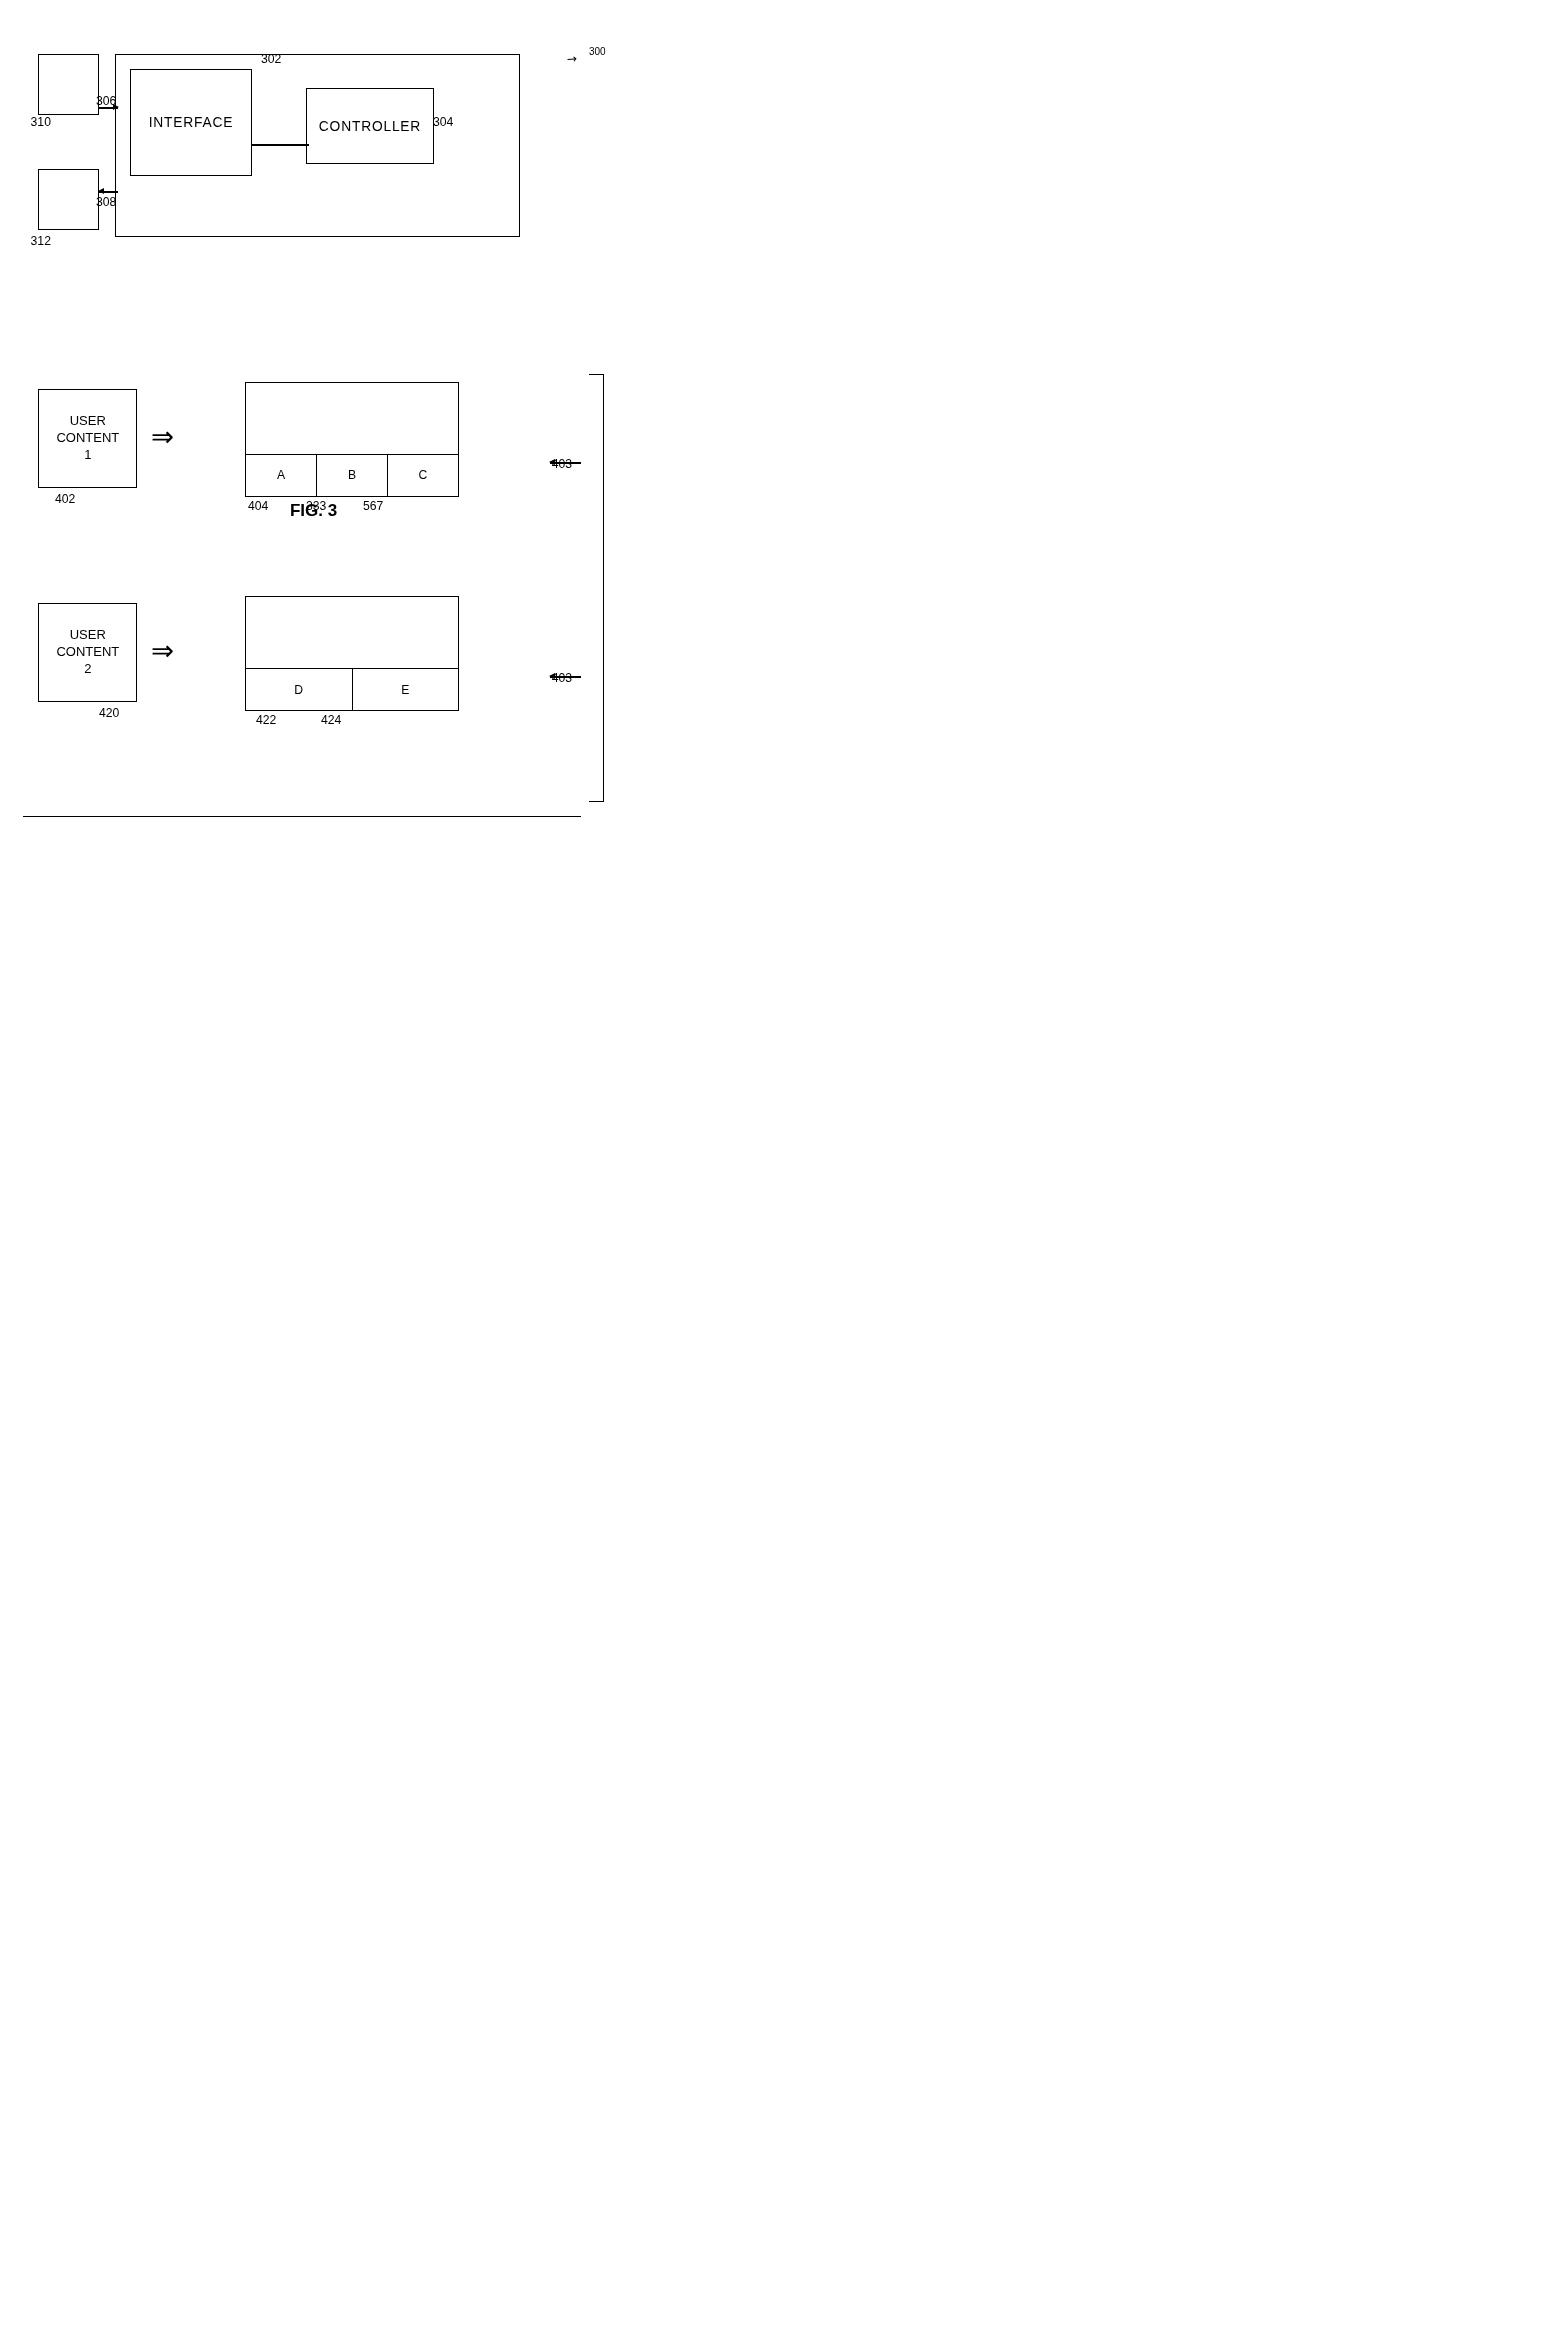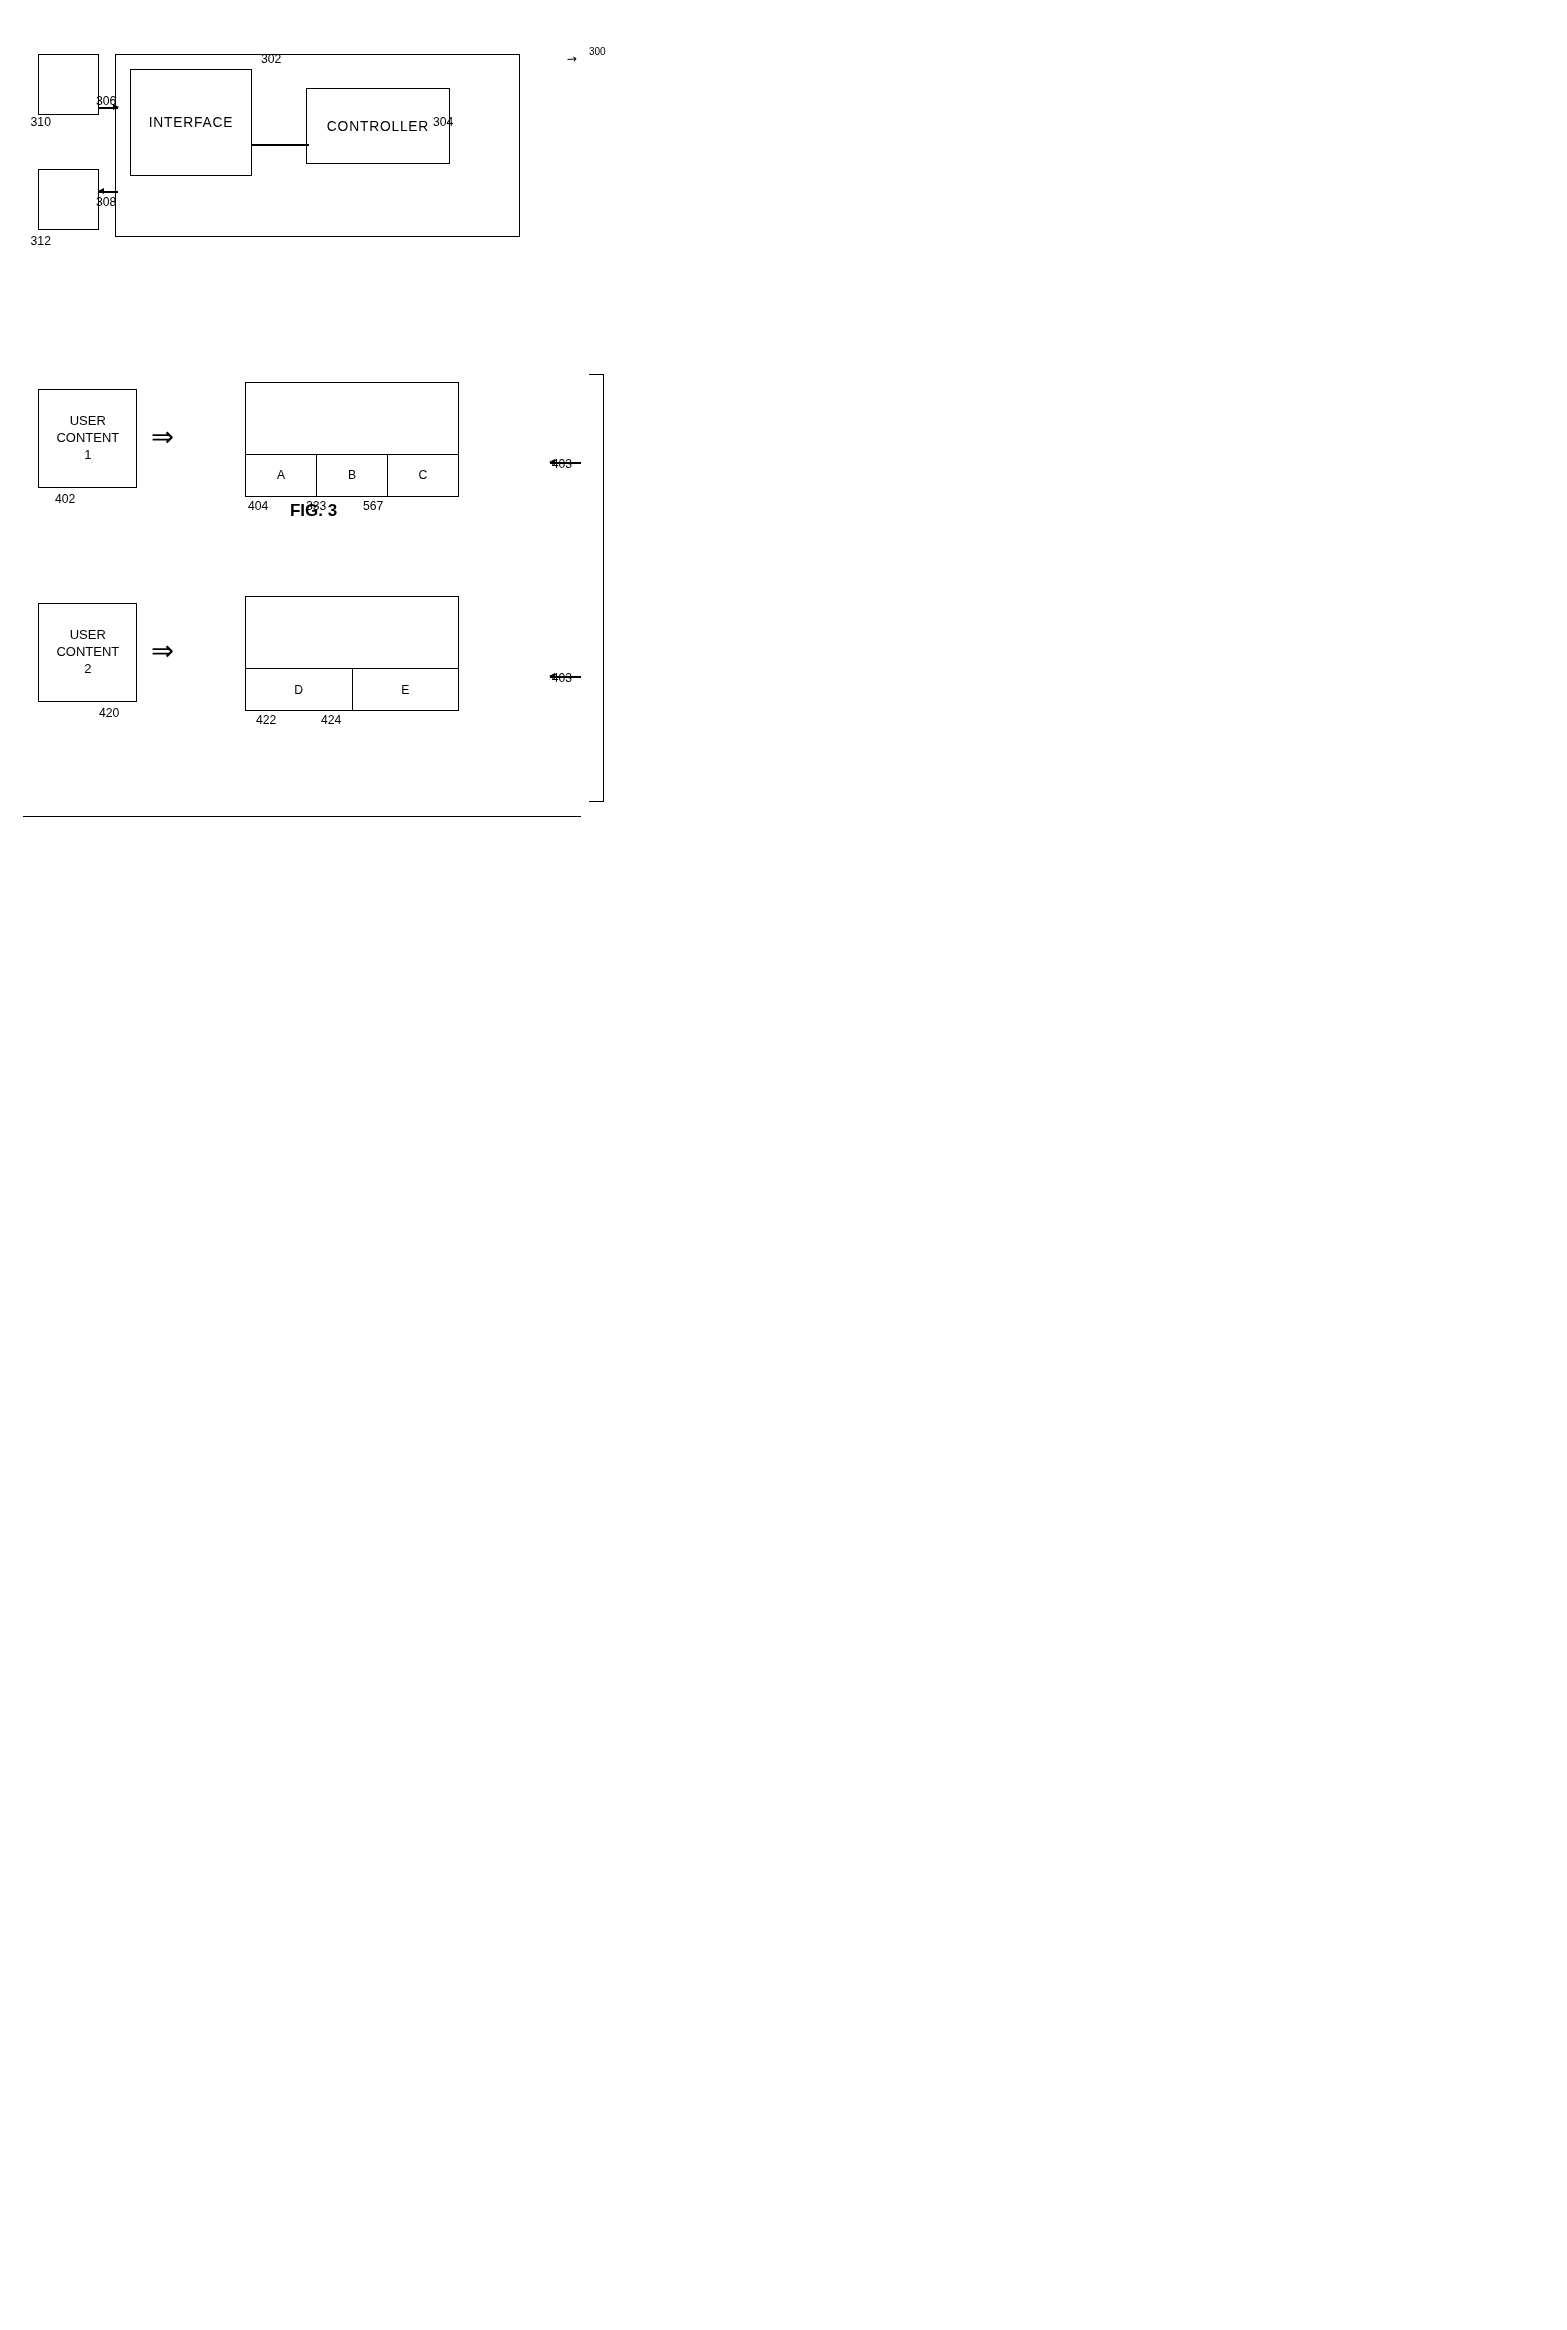--- a/index.html
+++ b/index.html
@@ -58,21 +58,21 @@
       font-size: 13.8px;
       font-weight: normal;
       letter-spacing: 0.8px;
     }
 
     
     .fig3-controller-box {
       position: absolute;
       left: 283px;
       top: 57px;
-      width: 144px;
+      width: 128px;
       height: 76px;
       border: 1.5px solid #000;
       display: flex;
       align-items: center;
       justify-content: center;
       font-size: 13.8px;
       font-weight: normal;
       letter-spacing: 0.8px;
     }
 

